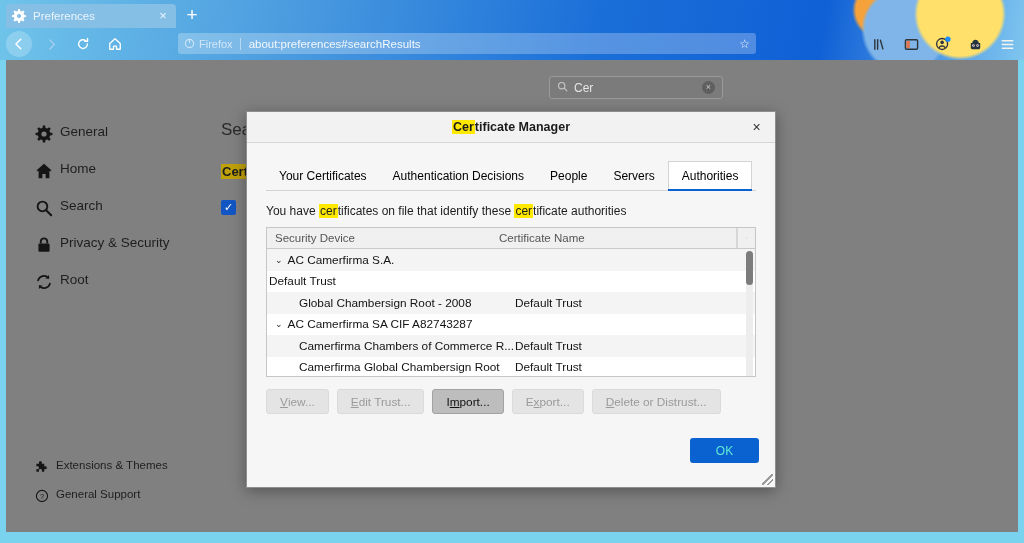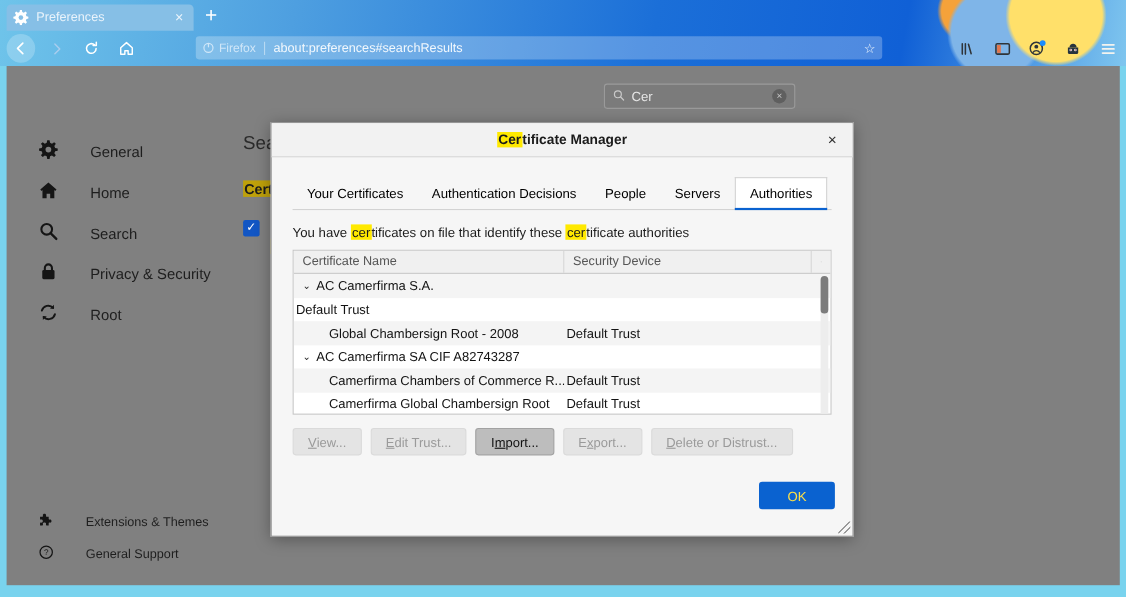--- a/index.html
+++ b/index.html
@@ -67,21 +67,21 @@
     display: flex; align-items: center; justify-content: center;
     color: #ffffff;
   }
   .navbtn.back {
     background: rgba(255,255,255,0.22);
     border-radius: 50%;
   }
   .navbtn.fwd { color: #c9e2f6; }
   .urlbar {
     position: absolute; left: 178px; top: 33px;
-    width: 624px; height: 21px;
+    width: 578px; height: 21px;
     background: rgba(255,255,255,0.26);
     border-radius: 3px;
     display: flex; align-items: center;
     padding: 0 6px;
   }
   .url-chip {
     display: flex; align-items: center; gap: 4px;
     padding-right: 7px;
     border-right: 1px solid rgba(255,255,255,0.45);
     color: #cfe6f8; font-size: 11px;
@@ -121,21 +121,21 @@
   .prefs-search .val { color: #e6e6e6; font-size: 12px; flex: 1 1 auto; }
   .prefs-search .clear {
     width: 13px; height: 13px; border-radius: 50%;
     background: #5f5f5f; color: #c6c6c6;
     font-size: 9px; line-height: 13px; text-align: center;
   }
 
   .sidebar { position: absolute; left: 0; top: 0; width: 215px; height: 472px; }
   .side-item {
     position: absolute; left: 28px;
-    display: flex; align-items: flex-end; gap: 28px;
+    display: flex; align-items: flex-start; gap: 6px;
     height: 22px;
   }
   .side-ico { width: 20px; height: 20px; display: flex; align-items: center; justify-content: center; color: #1b1b1b; }
   .side-label { font-size: 13.5px; color: #1e1e1e; white-space: nowrap; }
   .side-item.small .side-ico { width: 16px; height: 16px; }
   .side-item.small .side-label { font-size: 11.5px; }
 
   .content { position: absolute; left: 215px; top: 0; width: 797px; height: 472px; }
   .content-title { position: absolute; left: 0; top: 60px; font-size: 17px; color: #2a2a2a; white-space: nowrap; }
   .res-head {
@@ -249,21 +249,21 @@
   }
   .btn.enabled { background: #bdbdbd; color: #111; border: 1px solid #a2a2a2; }
   .btn u { text-decoration: underline; }
 
   .dlg-footer {
     flex: 0 0 auto; height: 56px; position: relative;
   }
   .ok {
     position: absolute; right: 16px; top: 7px;
     width: 69px; height: 25px;
-    background: #0a62d0; color: #fde047;
+    background: #0a62d0; color: #5eead4;
     font-size: 12px; border-radius: 3px;
     display: flex; align-items: center; justify-content: center;
   }
   .grip {
     position: absolute; right: 2px; bottom: 2px;
     width: 11px; height: 11px;
     background:
       linear-gradient(135deg, transparent 0 45%, #9a9a9a 45% 55%, transparent 55% 100%),
       linear-gradient(135deg, transparent 0 70%, #9a9a9a 70% 80%, transparent 80% 100%);
   }
@@ -485,22 +485,22 @@
         <div class="dtab">Authentication Decisions</div>
         <div class="dtab">People</div>
         <div class="dtab">Servers</div>
         <div class="dtab active">Authorities</div>
       </div>
 
       <div class="dlg-desc"><span>You have </span><mark class="hl">cer</mark><span>tificates on file that identify these </span><mark class="hl">cer</mark><span>tificate authorities</span></div>
 
       <div class="tableframe">
         <div class="thead">
+          <div class="th c2">Security Device</div>
           <div class="th c1">Certificate Name</div>
-          <div class="th c2">Security Device</div>
           <div class="th picker">
             <svg viewBox="0 0 12 12" width="10" height="10">
                 <rect x="1" y="1.5" width="10" height="9" rx="1" fill="none" stroke="#7a7a7a" stroke-width="1"></rect>
                 <path d="M7.5 1.5v9" stroke="#7a7a7a" stroke-width="1"></path>
               </svg>
           </div>
         </div>
         <div class="tbody">
           <div class="trow alt">
             <span class="group">

